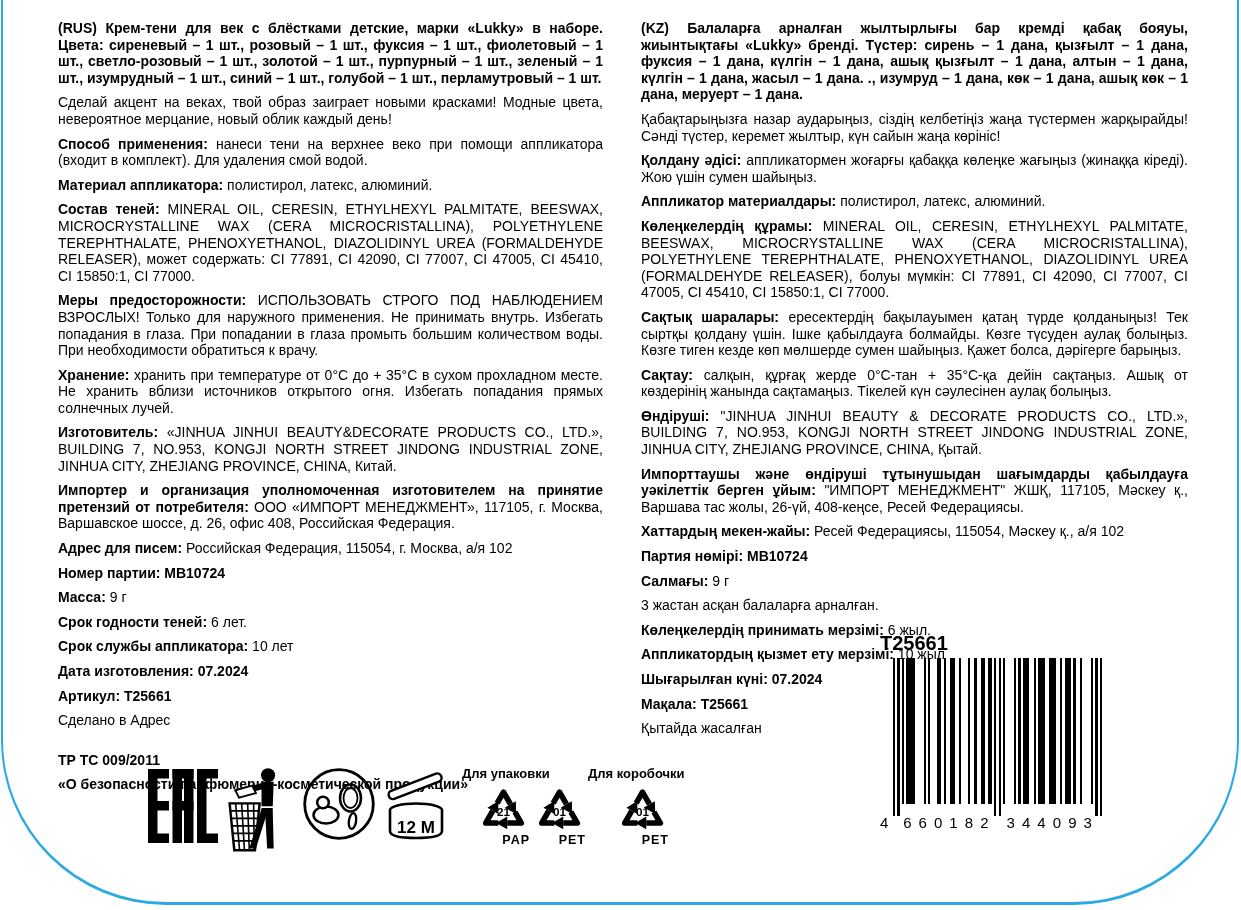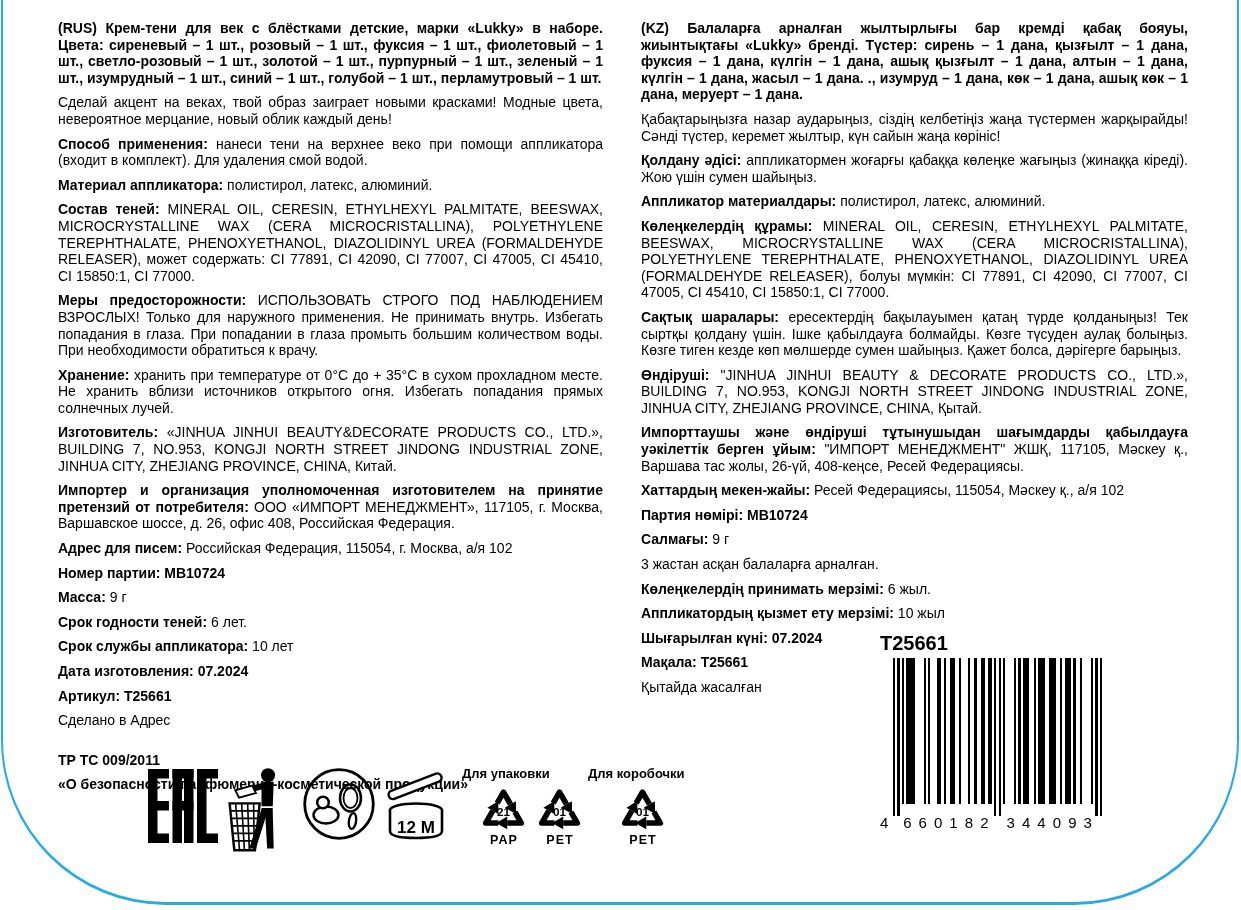--- a/index.html
+++ b/index.html
@@ -19,21 +19,21 @@
     font-size:14px;line-height:16.6px;text-align:justify;
   }
   #col-rus{left:50px}
   #col-kz{left:633px;width:563px}
   .col p{margin:8px;padding:0}
   .col p.mt{margin-top:23px}
   b{font-weight:bold}
   .ic{position:absolute}
   .ic svg{display:block}
   .cap{position:absolute;font-weight:bold;font-size:13px;line-height:14px}
-  .mat{position:absolute;font-weight:bold;font-size:12.5px;text-align:center;letter-spacing:1px}
+  .mat{position:absolute;font-weight:bold;font-size:12.5px;text-align:right;letter-spacing:1px}
   #bc-title{position:absolute;left:880px;top:632px;width:235px;font-weight:bold;font-size:20px}
   #bc-wrap{position:absolute;left:880px;top:658px}
   svg text{font-family:"Liberation Sans",sans-serif}
 </style>
 </head>
 <body>
 
 <div id="label">
 
   <div class="sheet-border"></div>
@@ -60,20 +60,21 @@
     <p><b>«О безопасности парфюмерно-косметической продукции»</b><span></span></p>
   </div>
 
   <div class="col" id="col-kz">
     <p><b>(KZ) Балаларға арналған жылтырлығы бар кремді қабақ бояуы, жиынтықтағы «Lukky» бренді. Түстер: сирень – 1 дана, қызғылт – 1 дана, фуксия – 1 дана, күлгін – 1 дана, ашық қызғылт – 1 дана, алтын – 1 дана, күлгін – 1 дана, жасыл – 1 дана. ., изумруд – 1 дана, көк – 1 дана, ашық көк – 1 дана, меруерт – 1 дана.</b><span></span></p>
     <p><b></b><span>Қабақтарыңызға назар аударыңыз, сіздің келбетіңіз жаңа түстермен жарқырайды! Сәнді түстер, керемет жылтыр, күн сайын жаңа көрініс!</span></p>
     <p><b>Қолдану әдісі:</b><span> аппликатормен жоғарғы қабаққа көлеңке жағыңыз (жинаққа кіреді). Жою үшін сумен шайыңыз.</span></p>
     <p><b>Аппликатор материалдары:</b><span> полистирол, латекс, алюминий.</span></p>
     <p><b>Көлеңкелердің құрамы:</b><span> MINERAL OIL, CERESIN, ETHYLHEXYL PALMITATE, BEESWAX, MICROCRYSTALLINE WAX (CERA MICROCRISTALLINA), POLYETHYLENE TEREPHTHALATE, PHENOXYETHANOL, DIAZOLIDINYL UREA (FORMALDEHYDE RELEASER), болуы мүмкін: CI 77891, CI 42090, CI 77007, CI 47005, CI 45410, CI 15850:1, CI 77000.</span></p>
     <p><b>Сақтық шаралары:</b><span> ересектердің бақылауымен қатаң түрде қолданыңыз! Тек сыртқы қолдану үшін. Ішке қабылдауға болмайды. Көзге түсуден аулақ болыңыз. Көзге тиген кезде көп мөлшерде сумен шайыңыз. Қажет болса, дәрігерге барыңыз.</span></p>
+    <p><b>Сақтау:</b><span> салқын, құрғақ жерде 0°С-тан + 35°С-қа дейін сақтаңыз. Ашық от көздерінің жанында сақтамаңыз. Тікелей күн сәулесінен аулақ болыңыз.</span></p>
     <p><b>Өндіруші:</b><span> "JINHUA JINHUI BEAUTY &amp; DECORATE PRODUCTS CO., LTD.», BUILDING 7, NO.953, KONGJI NORTH STREET JINDONG INDUSTRIAL ZONE, JINHUA CITY, ZHEJIANG PROVINCE, CHINA, Қытай.</span></p>
     <p><b>Импорттаушы және өндіруші тұтынушыдан шағымдарды қабылдауға уәкілеттік берген ұйым:</b><span> "ИМПОРТ МЕНЕДЖМЕНТ" ЖШҚ, 117105, Мәскеу қ., Варшава тас жолы, 26-үй, 408-кеңсе, Ресей Федерациясы.</span></p>
     <p><b>Хаттардың мекен-жайы:</b><span> Ресей Федерациясы, 115054, Мәскеу қ., а/я 102</span></p>
     <p><b>Партия нөмірі: MB10724</b><span></span></p>
     <p><b>Салмағы:</b><span> 9 г</span></p>
     <p><b></b><span>3 жастан асқан балаларға арналған.</span></p>
     <p><b>Көлеңкелердің принимать мерзімі:</b><span> 6 жыл.</span></p>
     <p><b>Аппликатордың қызмет ету мерзімі:</b><span> 10 жыл</span></p>
     <p><b>Шығарылған күні: 07.2024</b><span></span></p>
     <p><b>Мақала: Т25661</b><span></span></p>

